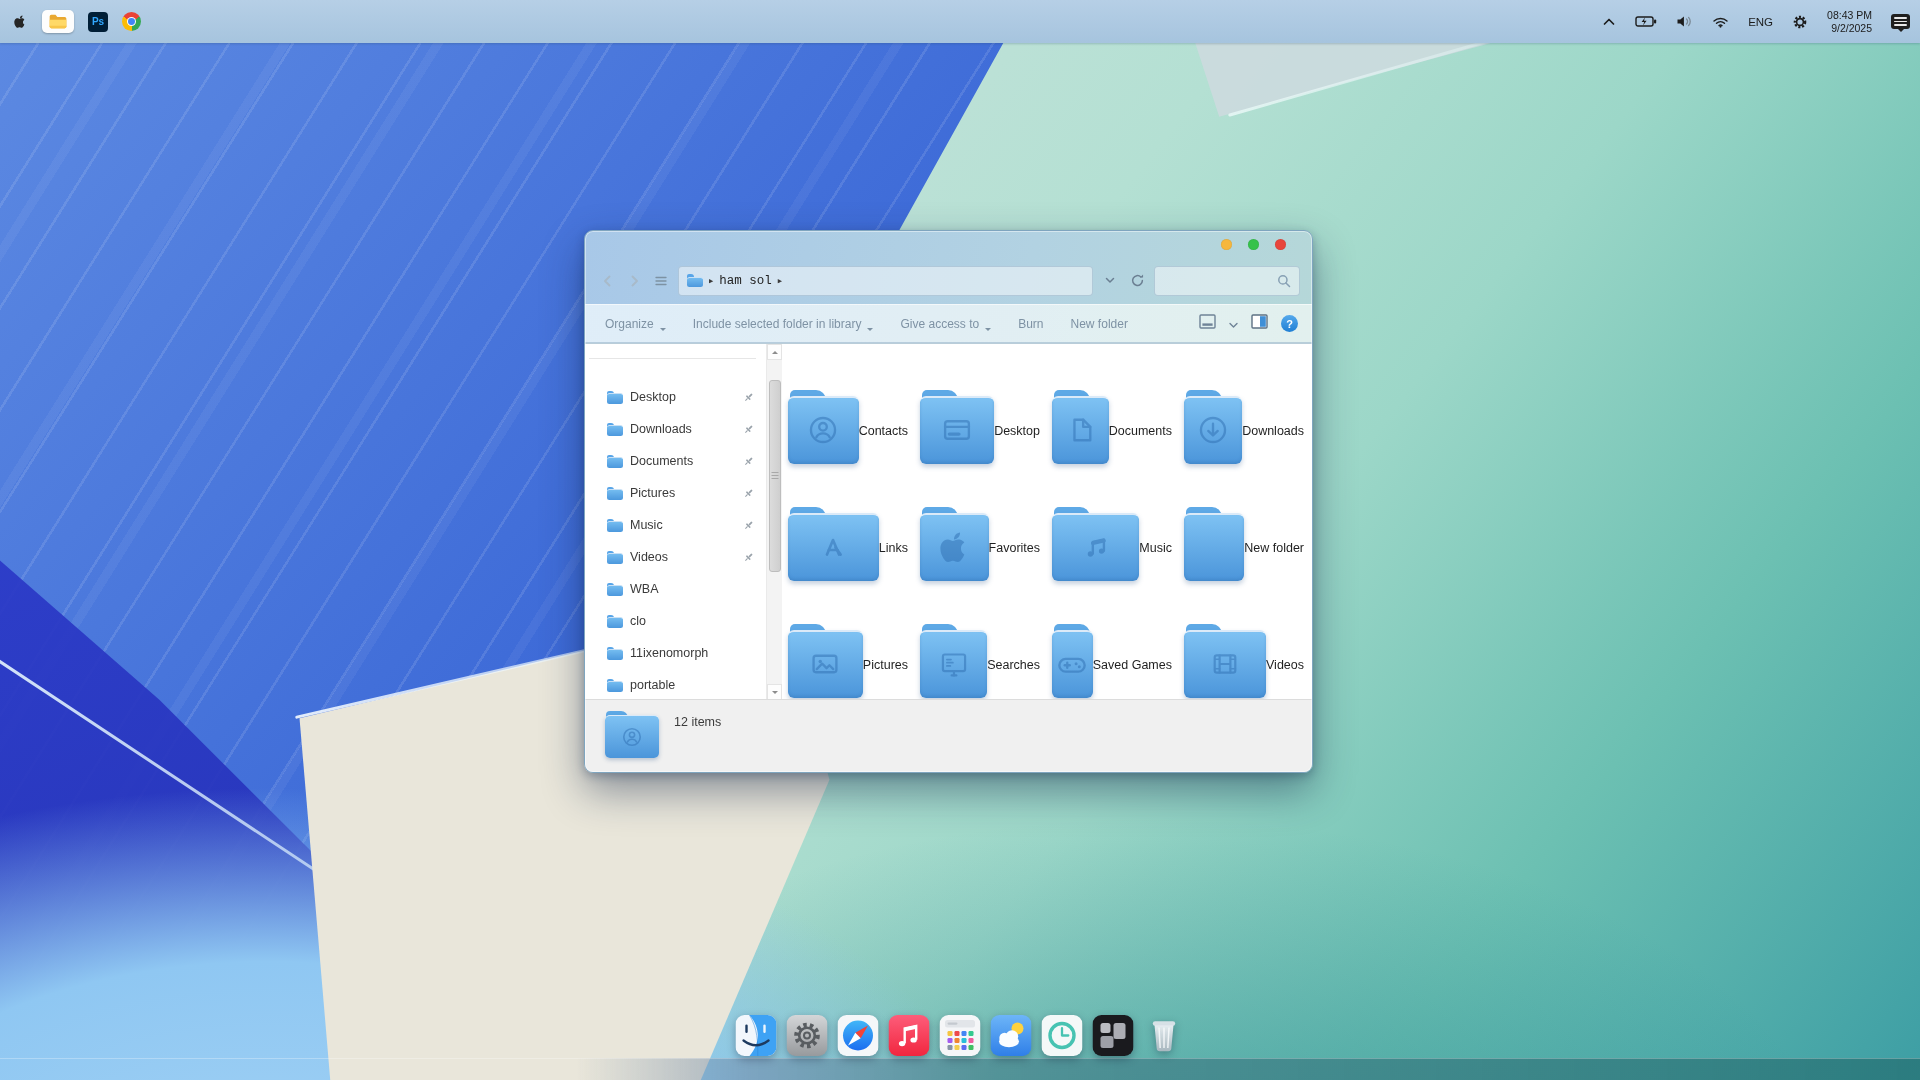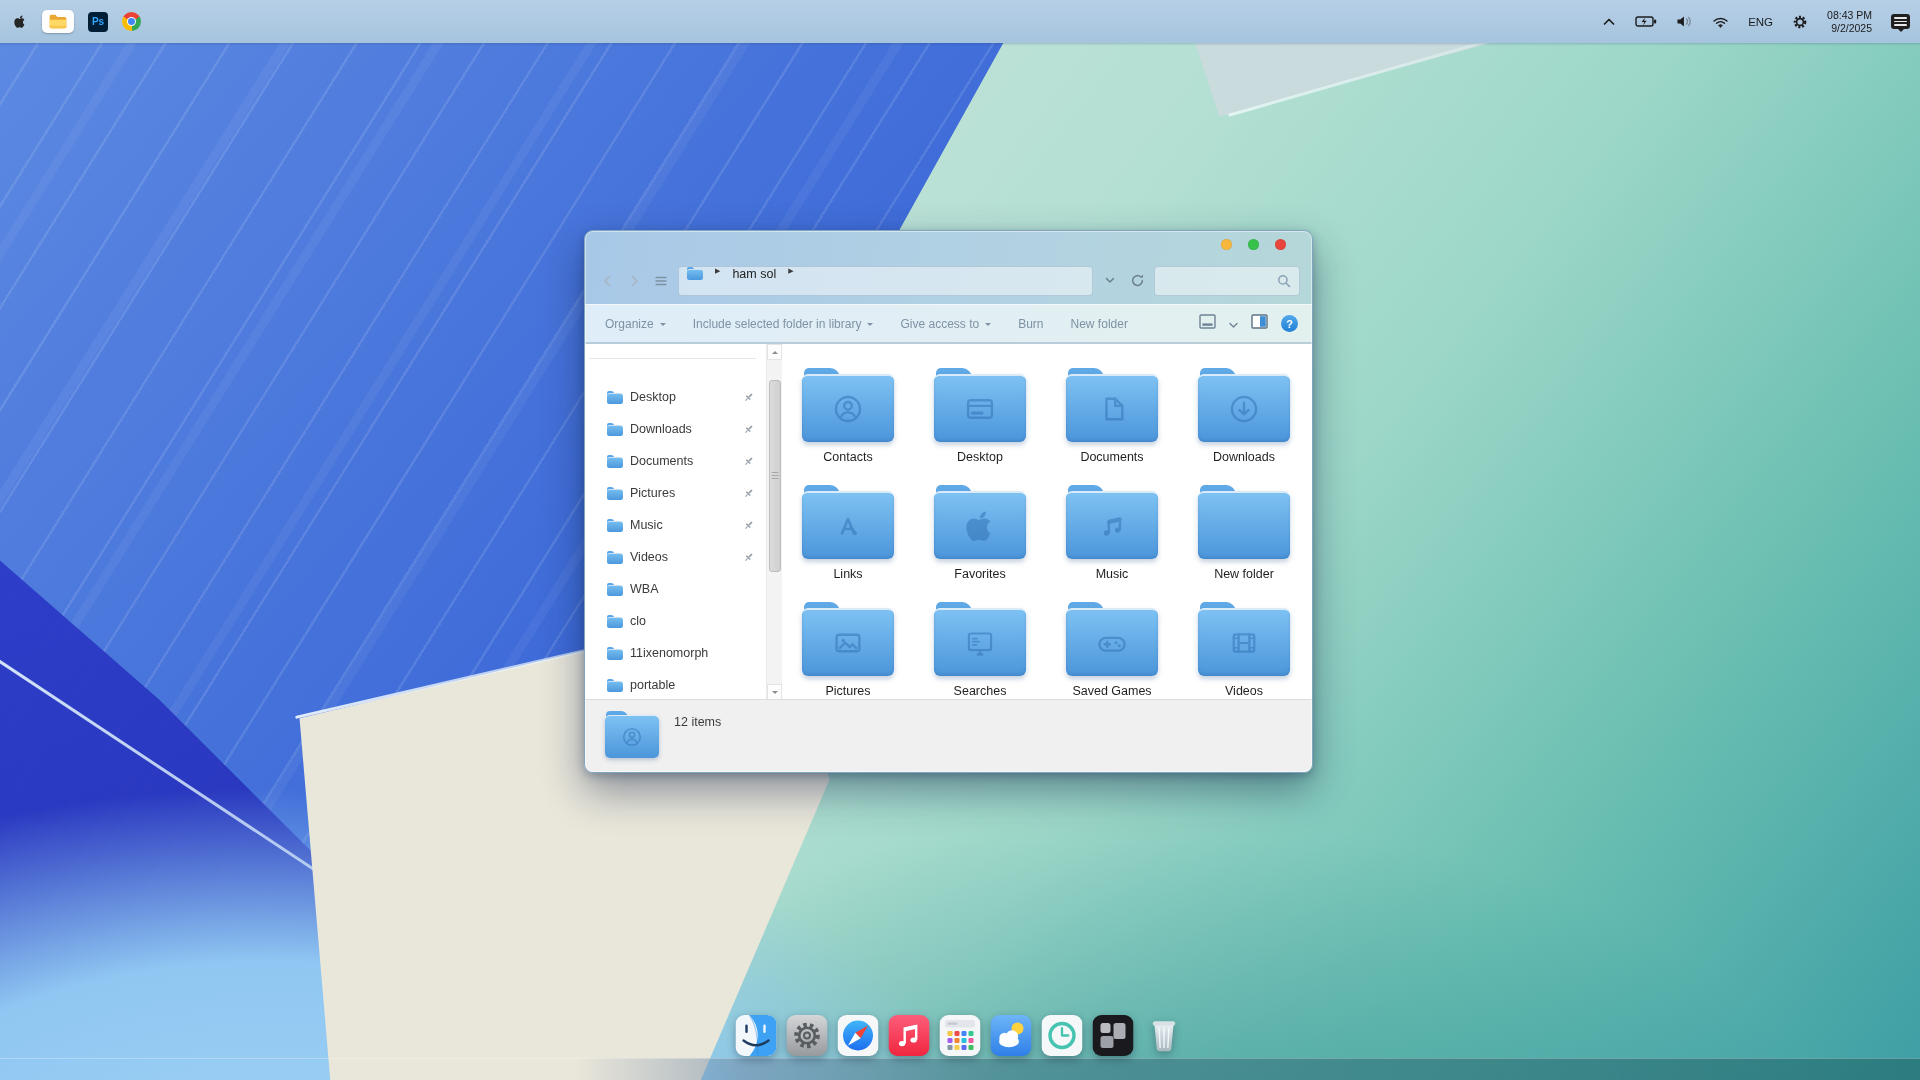--- a/index.html
+++ b/index.html
@@ -71,34 +71,34 @@
     box-shadow:inset 0 0 0 1px rgba(255,255,255,.45);}
   .titlebar{position:absolute;left:0;top:0;right:0;height:26px;
     display:flex;align-items:center;justify-content:flex-end;gap:16px;padding-right:26px;}
   .tl{width:11px;height:11px;border-radius:50%;box-shadow:inset 0 0 1px rgba(0,0,0,.25);}
   .tl-y{background:#f6b73c;} .tl-g{background:#36c24b;} .tl-r{background:#e8463c;}
 
   .navbar{position:absolute;left:0;top:26px;right:0;height:47px;
     display:flex;align-items:center;padding:0 12px;gap:7px;box-sizing:border-box;}
   .navbtn{display:flex;align-items:center;justify-content:center;width:20px;height:22px;}
   .addrfield{flex:1;height:30px;border-radius:4px;background:rgba(255,255,255,.48);
-    border:1px solid rgba(115,150,178,.38);display:flex;gap:12px;padding:0 8px;box-sizing:border-box;}
+    border:1px solid rgba(115,150,178,.38);display:flex;align-items:center;gap:6px;padding:0 8px;box-sizing:border-box;font-family:Liberation Mono, monospace;}
   .crumb-sep{color:#3c3c3c;font-size:7px;}
   .addrtext{font-size:12.5px;color:#222;}
   .dropbtn{width:20px;display:flex;justify-content:center;}
   .searchfield{width:146px;height:30px;border-radius:4px;background:rgba(255,255,255,.48);
     border:1px solid rgba(115,150,178,.38);display:flex;align-items:center;justify-content:flex-end;
     padding:0 8px;box-sizing:border-box;}
 
   .toolbar{position:absolute;left:0;top:73px;right:0;height:39px;box-sizing:border-box;
     background:linear-gradient(90deg,rgba(228,240,250,.92),rgba(230,242,240,.92));
     border-top:1px solid rgba(255,255,255,.6);border-bottom:1px solid rgba(150,178,200,.55);
     display:flex;align-items:center;padding:0 14px 0 20px;}
   .tb-left{display:flex;align-items:center;gap:27px;flex:1;}
-  .tb-item{display:flex;align-items:center;gap:6px;font-size:12px;color:#7e92a4;white-space:nowrap;}
+  .tb-item{display:flex;align-items:flex-end;gap:6px;font-size:12px;color:#7e92a4;white-space:nowrap;}
   .caret{width:0;height:0;border:3.6px solid transparent;border-top-color:#7e92a4;border-bottom:0;margin-top:2px;}
   .tb-right{display:flex;align-items:center;gap:13px;}
   .helpbtn{width:17px;height:17px;border-radius:50%;background:linear-gradient(180deg,#55a9ec,#1f7fd4);
     color:#fff;font-size:11px;font-weight:bold;display:flex;align-items:center;justify-content:center;}
 
   .content{position:absolute;left:0;top:112px;right:0;bottom:72px;background:#fff;
     border-top:1px solid #b9cdd9;display:flex;}
   .sidebar{width:181px;position:relative;flex:none;}
   .sb-divider{position:absolute;left:4px;right:10px;top:14px;height:1px;background:#e6e6e6;}
   .sb-item{position:absolute;left:22px;right:6px;height:20px;display:flex;align-items:center;gap:7px;}
@@ -115,21 +115,21 @@
   .sc-up{top:0;} .sc-down{bottom:0;}
   .tri-up{width:0;height:0;border:3.4px solid transparent;border-bottom-color:#8c8c8c;border-top:0;}
   .tri-down{width:0;height:0;border:3.4px solid transparent;border-top-color:#8c8c8c;border-bottom:0;}
   .sc-thumb{position:absolute;left:1.5px;right:1.5px;top:36px;height:192px;border-radius:3px;
     background:linear-gradient(90deg,#dcdcdc,#cfcfcf);border:1px solid #bdbdbd;box-sizing:border-box;}
   .sc-grip{position:absolute;left:50%;top:50%;transform:translate(-50%,-50%);width:7px;height:8px;
     background:repeating-linear-gradient(180deg,#a8a8a8 0 1px,transparent 1px 3px);}
 
   .grid{flex:1;display:grid;grid-template-columns:repeat(4,132px);grid-auto-rows:117px;
     padding-top:24px;justify-items:center;box-sizing:border-box;}
-  .gitem{width:120px;display:flex;flex-direction:column;align-items:center;}
+  .gitem{width:120px;display:flex;flex-direction:row;align-items:center;}
   .mfolder{width:92px;height:74px;position:relative;}
   .mfolder .tab{position:absolute;top:0;left:2px;width:36px;height:14px;border-radius:5px 10px 0 0;background:#5ea9e6;}
   .mfolder .bod{position:absolute;left:0;right:0;top:6px;bottom:0;border-radius:6px;
     background:linear-gradient(180deg,#7ec2f3,#4b95da);border-top:2px solid rgba(255,255,255,.8);
     box-shadow:0 3px 5px rgba(50,90,140,.28),inset 0 -2px 3px rgba(30,80,140,.18);box-sizing:border-box;}
   .glyph{position:absolute;left:50%;top:55%;transform:translate(-50%,-50%);width:38px;height:38px;
     color:#2f6fb2;opacity:.5;}
   .glabel{margin-top:8px;font-size:12.5px;color:#1f1f1f;text-align:center;white-space:nowrap;}
 
   .statusbar{position:absolute;left:0;right:0;bottom:0;height:72px;background:#f0f0f0;

